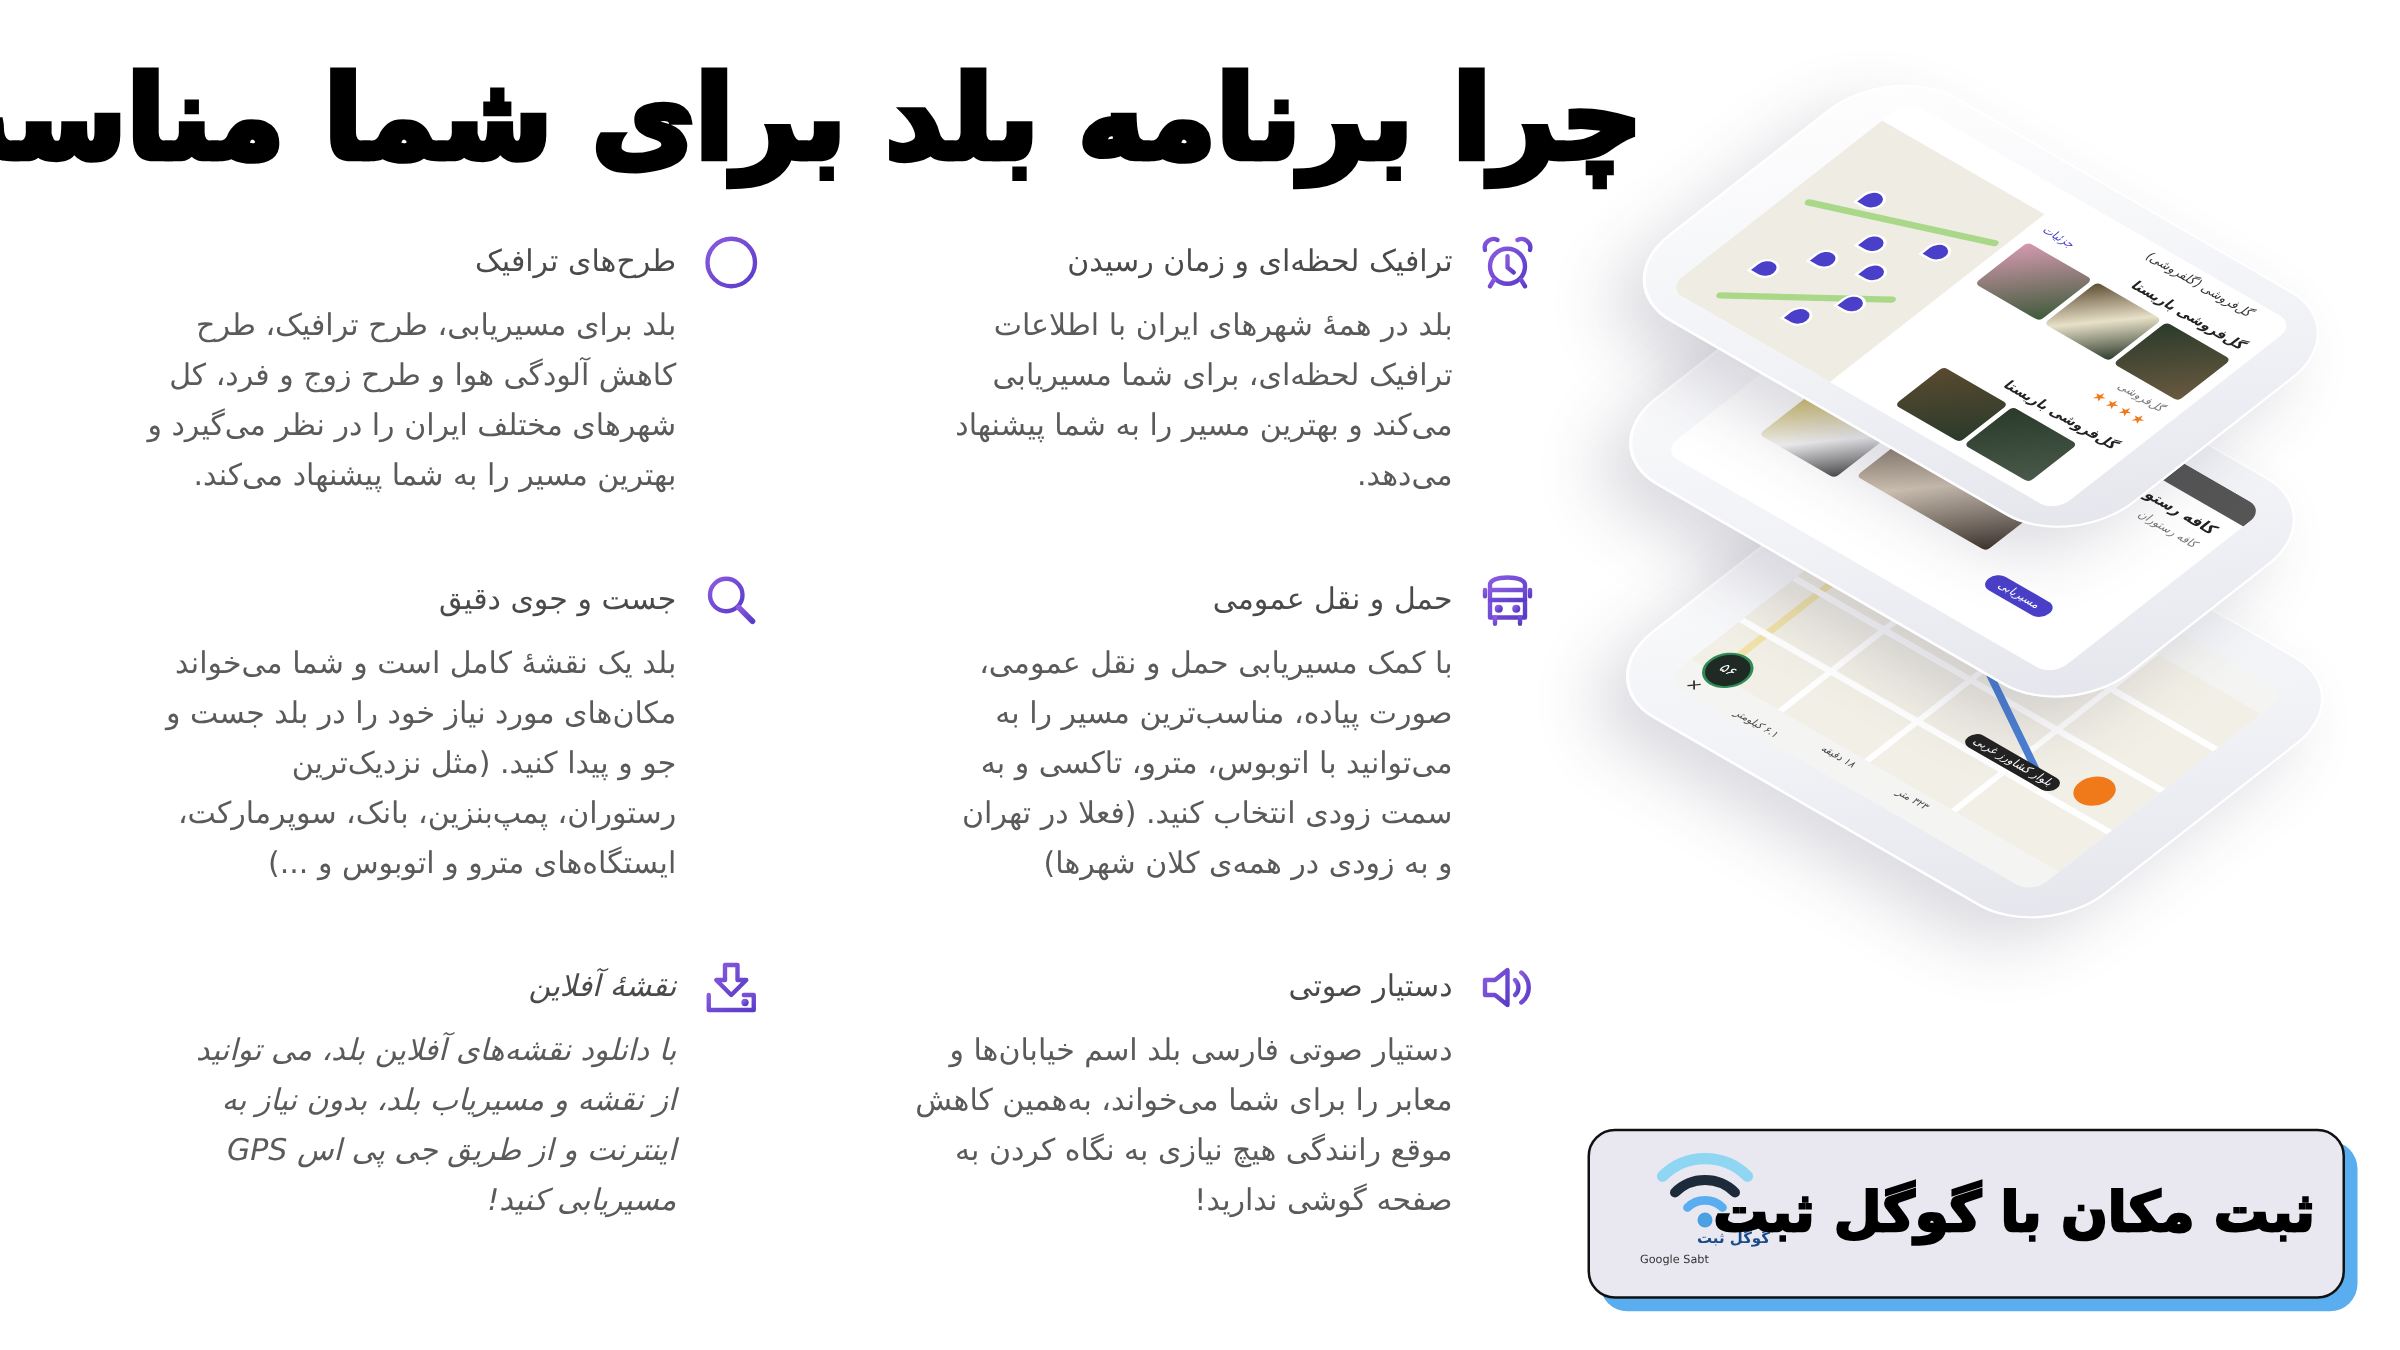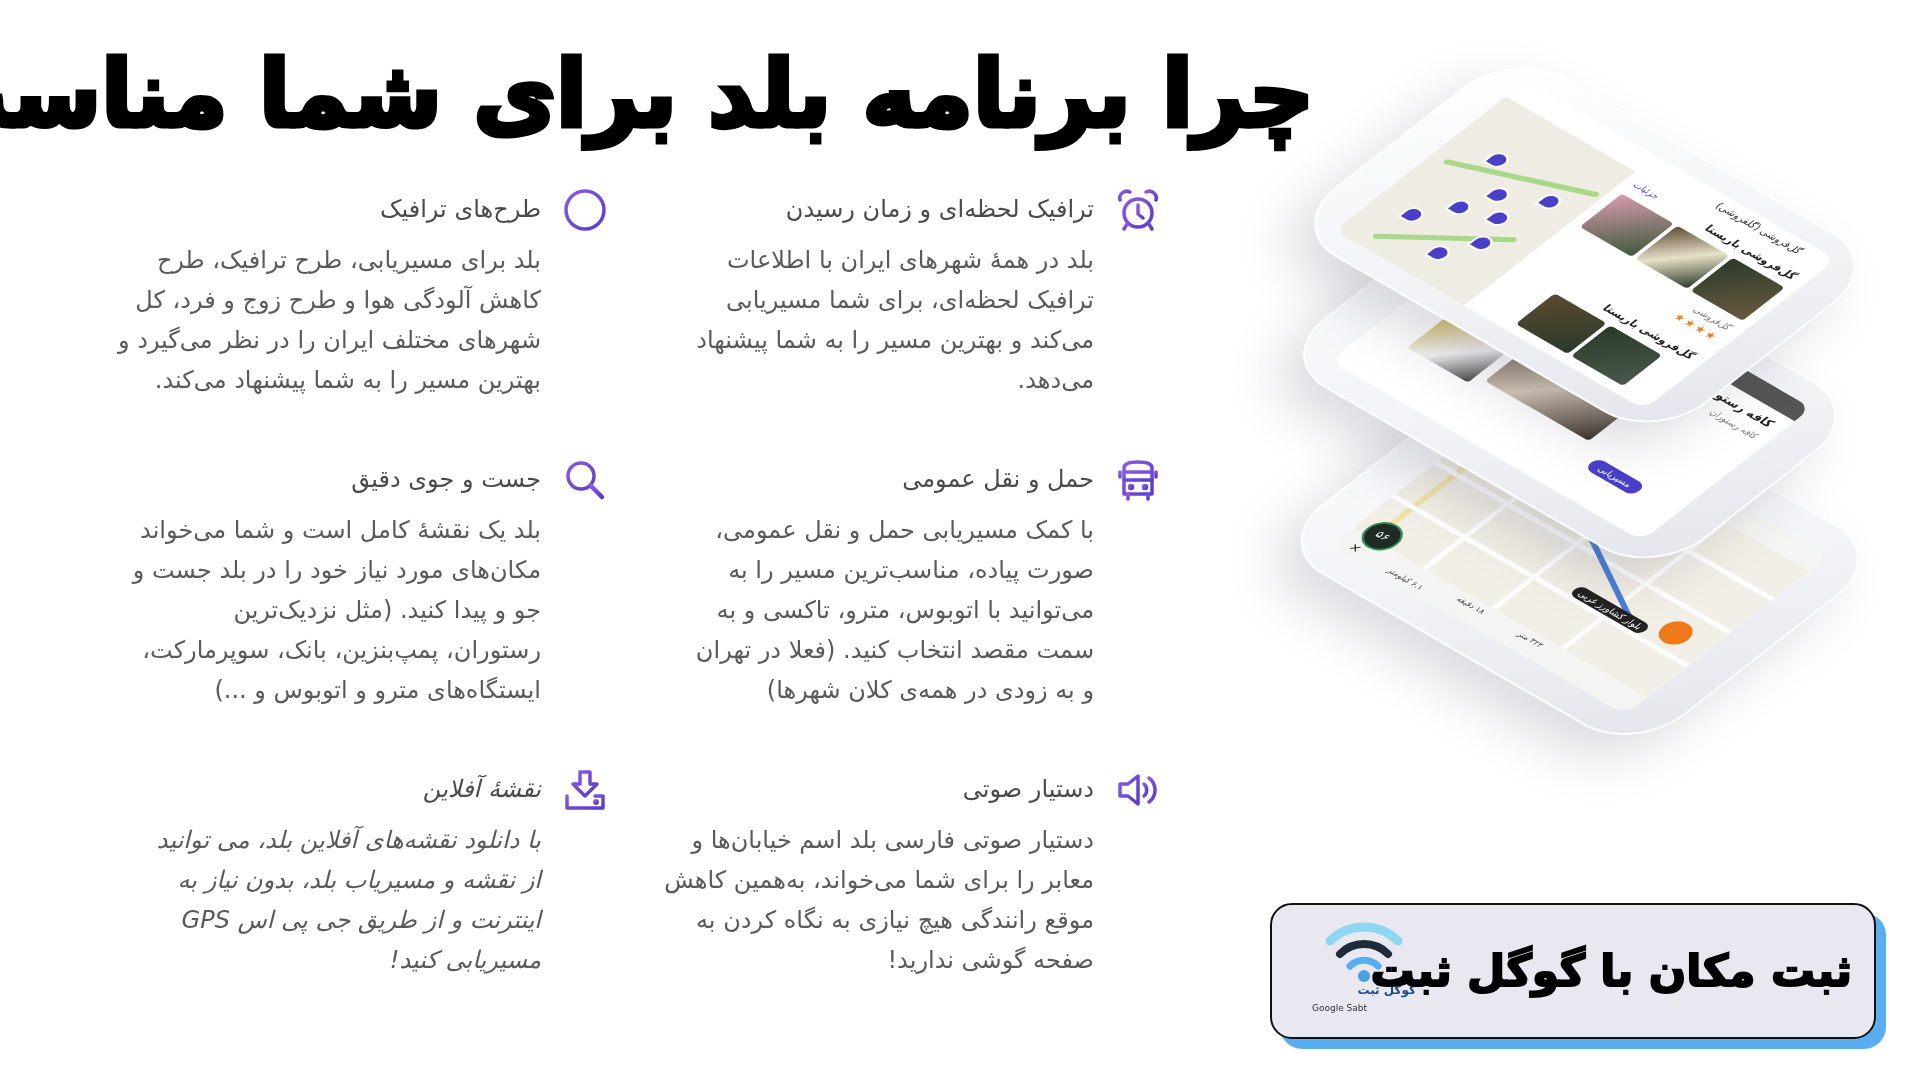--- a/index.html
+++ b/index.html
@@ -6,21 +6,21 @@
   body{width:1920px;height:1080px;background:#ffffff;position:relative;overflow:hidden;font-family:"DejaVu Sans",sans-serif;}
   .title{position:absolute;left:215px;top:32px;width:1110px;height:125px;direction:rtl;text-align:center;
     font-family:"DejaVu Sans",sans-serif;font-weight:900;font-size:92px;line-height:125px;color:#000;letter-spacing:-4px;
     -webkit-text-stroke:5px #000;white-space:nowrap;transform:scaleX(0.98);}
   .feature{position:absolute;direction:rtl;}
   .feature .icon{position:absolute;top:-6px;width:48px;height:48px;}
   .feature .icon svg{width:48px;height:48px;display:block;}
   .feature h3{margin:0;font-weight:400;font-size:24px;line-height:34px;color:#4a4a4a;white-space:nowrap;}
   .feature p{margin:14px 0 0 0;font-size:24px;line-height:40px;color:#5a5a5a;text-align:right;}
   .feature p span{display:block;white-space:nowrap;}
-  .f-right{left:628px;width:466px;}
+  .f-right{left:696px;width:466px;}
   .f-right .icon{right:-68px;}
   .f-left{left:85px;width:456px;}
   .f-left .icon{right:-68px;}
   
   .phones{position:absolute;left:1330px;top:70px;width:590px;height:790px;}
   .phone{position:absolute;background:linear-gradient(135deg,#ffffff 0%,#f1f2f6 60%,#e3e5ec 100%);border-radius:60px;
     box-shadow:0 30px 50px rgba(60,60,90,0.18),inset 0 0 0 2px #ffffff;}
   .screen{position:absolute;border-radius:14px;overflow:hidden;background:#fafafa;}
   .map{position:absolute;background:#eeeae0;}
   .pin{position:absolute;width:14px;height:14px;border-radius:50% 50% 50% 0;background:#4a3fc8;border:2px solid #fff;}
@@ -92,21 +92,21 @@
       <circle cx="31" cy="31" r="1.5" fill="#6a46d2"></circle>
       <path d="M14 38v5M34 38v5"></path>
       <path d="M6 16v5M42 16v5"></path>
     </svg>
   </span>
   <h3>حمل و نقل عمومی</h3>
   <p>
     <span>با کمک مسیریابی حمل و نقل عمومی،</span>
     <span>صورت پیاده، مناسب‌ترین مسیر را به</span>
     <span>می‌توانید با اتوبوس، مترو، تاکسی و به</span>
-    <span>سمت مقصد انتخاب کنید. (فعلا در تهران</span>
+    <span>سمت زودی انتخاب کنید. (فعلا در تهران</span>
     <span>و به زودی در همه‌ی کلان شهرها)</span>
   </p>
 </div>
 
 <div class="feature f-left" style="top:462px;">
   <span class="icon">
     <svg viewBox="0 0 48 48" fill="none" stroke="url(#pg)" stroke-width="3.5" stroke-linecap="round">
       <circle cx="20" cy="20" r="13"></circle>
       <path d="M30 30l11 11" stroke-width="4.5"></path>
     </svg>

